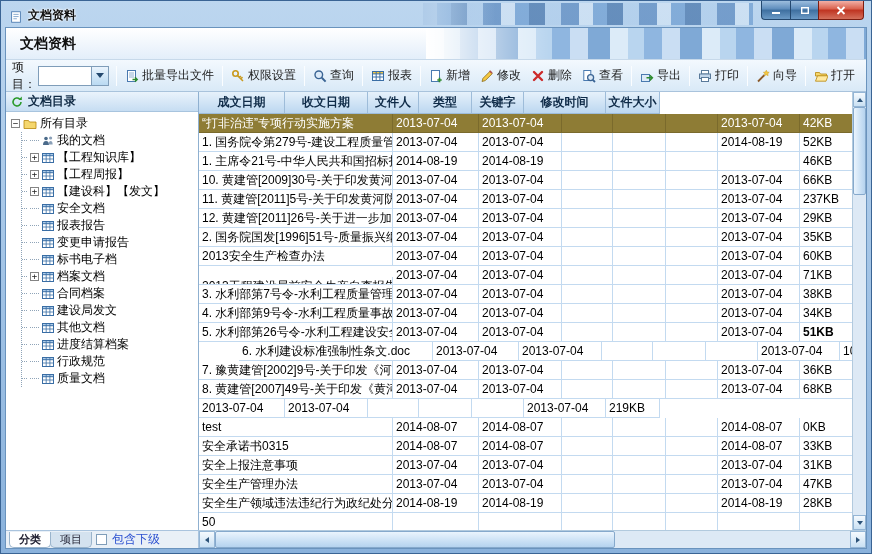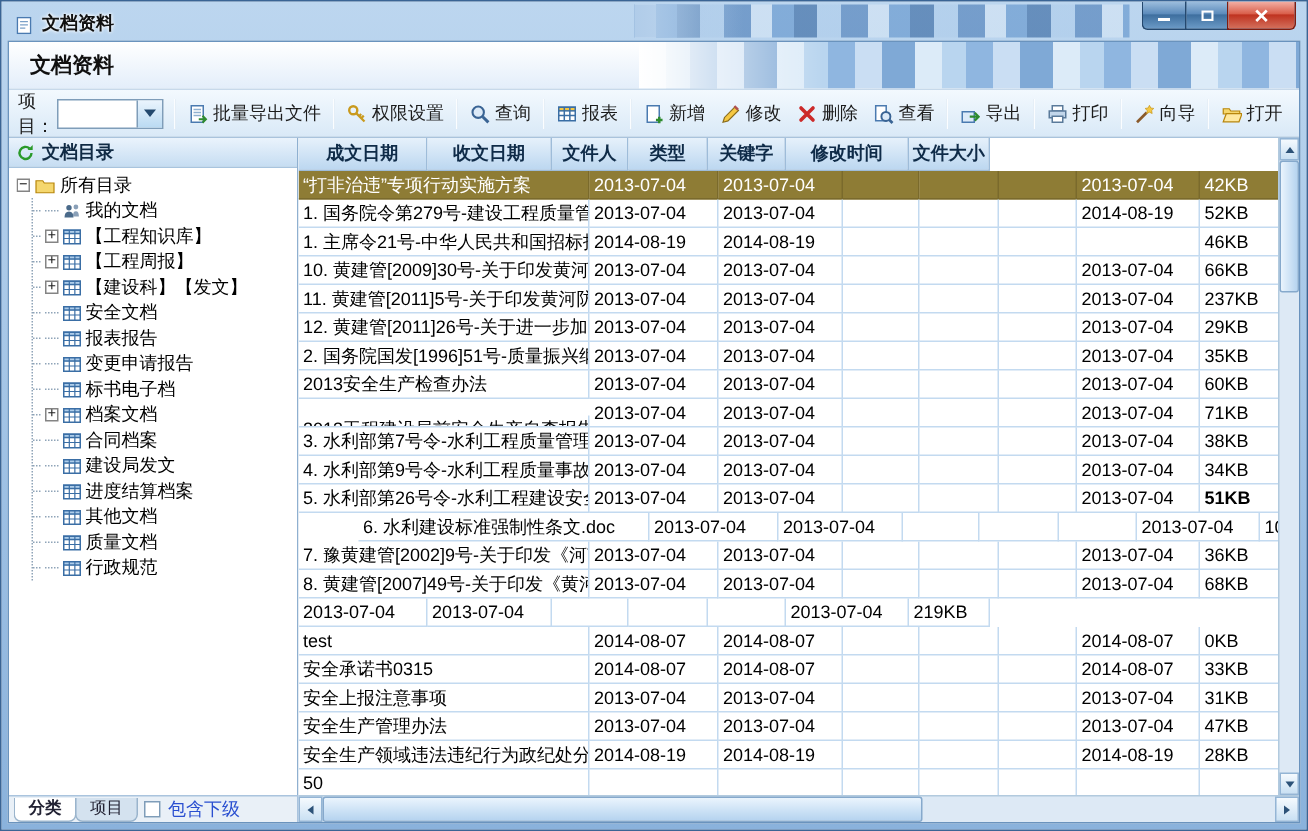--- a/index.html
+++ b/index.html
@@ -471,63 +471,63 @@
                 <span class="spacer"></span>
                 <span class="titem-ico">
                   <svg viewBox="0 0 12 12" width="12" height="12">
                     <rect x="0.5" y="1.5" width="11" height="9" fill="#fff" stroke="#3a6ea5"></rect>
                     <rect x="0.5" y="1.5" width="11" height="2.2" fill="#aecdea" stroke="#3a6ea5"></rect>
                     <line x1="4.2" y1="1.5" x2="4.2" y2="10.5" stroke="#3a6ea5" stroke-width="0.8"></line>
                     <line x1="7.9" y1="1.5" x2="7.9" y2="10.5" stroke="#3a6ea5" stroke-width="0.8"></line>
                     <line x1="0.5" y1="7" x2="11.5" y2="7" stroke="#3a6ea5" stroke-width="0.8"></line>
                   </svg>
                 </span>
+                <span class="tlabel">其他文档</span>
+              </div>
+              <div class="tree-row">
+                <span class="connector"></span>
+                <span class="spacer"></span>
+                <span class="titem-ico">
+                  <svg viewBox="0 0 12 12" width="12" height="12">
+                    <rect x="0.5" y="1.5" width="11" height="9" fill="#fff" stroke="#3a6ea5"></rect>
+                    <rect x="0.5" y="1.5" width="11" height="2.2" fill="#aecdea" stroke="#3a6ea5"></rect>
+                    <line x1="4.2" y1="1.5" x2="4.2" y2="10.5" stroke="#3a6ea5" stroke-width="0.8"></line>
+                    <line x1="7.9" y1="1.5" x2="7.9" y2="10.5" stroke="#3a6ea5" stroke-width="0.8"></line>
+                    <line x1="0.5" y1="7" x2="11.5" y2="7" stroke="#3a6ea5" stroke-width="0.8"></line>
+                  </svg>
+                </span>
                 <span class="tlabel">进度结算档案</span>
               </div>
               <div class="tree-row">
                 <span class="connector"></span>
                 <span class="spacer"></span>
                 <span class="titem-ico">
                   <svg viewBox="0 0 12 12" width="12" height="12">
                     <rect x="0.5" y="1.5" width="11" height="9" fill="#fff" stroke="#3a6ea5"></rect>
                     <rect x="0.5" y="1.5" width="11" height="2.2" fill="#aecdea" stroke="#3a6ea5"></rect>
                     <line x1="4.2" y1="1.5" x2="4.2" y2="10.5" stroke="#3a6ea5" stroke-width="0.8"></line>
                     <line x1="7.9" y1="1.5" x2="7.9" y2="10.5" stroke="#3a6ea5" stroke-width="0.8"></line>
                     <line x1="0.5" y1="7" x2="11.5" y2="7" stroke="#3a6ea5" stroke-width="0.8"></line>
                   </svg>
                 </span>
-                <span class="tlabel">其他文档</span>
+                <span class="tlabel">行政规范</span>
               </div>
               <div class="tree-row">
                 <span class="connector"></span>
                 <span class="spacer"></span>
                 <span class="titem-ico">
                   <svg viewBox="0 0 12 12" width="12" height="12">
                     <rect x="0.5" y="1.5" width="11" height="9" fill="#fff" stroke="#3a6ea5"></rect>
                     <rect x="0.5" y="1.5" width="11" height="2.2" fill="#aecdea" stroke="#3a6ea5"></rect>
                     <line x1="4.2" y1="1.5" x2="4.2" y2="10.5" stroke="#3a6ea5" stroke-width="0.8"></line>
                     <line x1="7.9" y1="1.5" x2="7.9" y2="10.5" stroke="#3a6ea5" stroke-width="0.8"></line>
                     <line x1="0.5" y1="7" x2="11.5" y2="7" stroke="#3a6ea5" stroke-width="0.8"></line>
                   </svg>
                 </span>
                 <span class="tlabel">质量文档</span>
-              </div>
-              <div class="tree-row">
-                <span class="connector"></span>
-                <span class="spacer"></span>
-                <span class="titem-ico">
-                  <svg viewBox="0 0 12 12" width="12" height="12">
-                    <rect x="0.5" y="1.5" width="11" height="9" fill="#fff" stroke="#3a6ea5"></rect>
-                    <rect x="0.5" y="1.5" width="11" height="2.2" fill="#aecdea" stroke="#3a6ea5"></rect>
-                    <line x1="4.2" y1="1.5" x2="4.2" y2="10.5" stroke="#3a6ea5" stroke-width="0.8"></line>
-                    <line x1="7.9" y1="1.5" x2="7.9" y2="10.5" stroke="#3a6ea5" stroke-width="0.8"></line>
-                    <line x1="0.5" y1="7" x2="11.5" y2="7" stroke="#3a6ea5" stroke-width="0.8"></line>
-                  </svg>
-                </span>
-                <span class="tlabel">行政规范</span>
               </div>
             </div>
           </div>
       </div>
 
       <div class="table-wrap">
         <div class="thead">
             <div class="th" style="width: 86px; text-align: center;">成文日期</div>
             <div class="th" style="width: 83px;">收文日期</div>
             <div class="th" style="width: 51px;">文件人</div>

